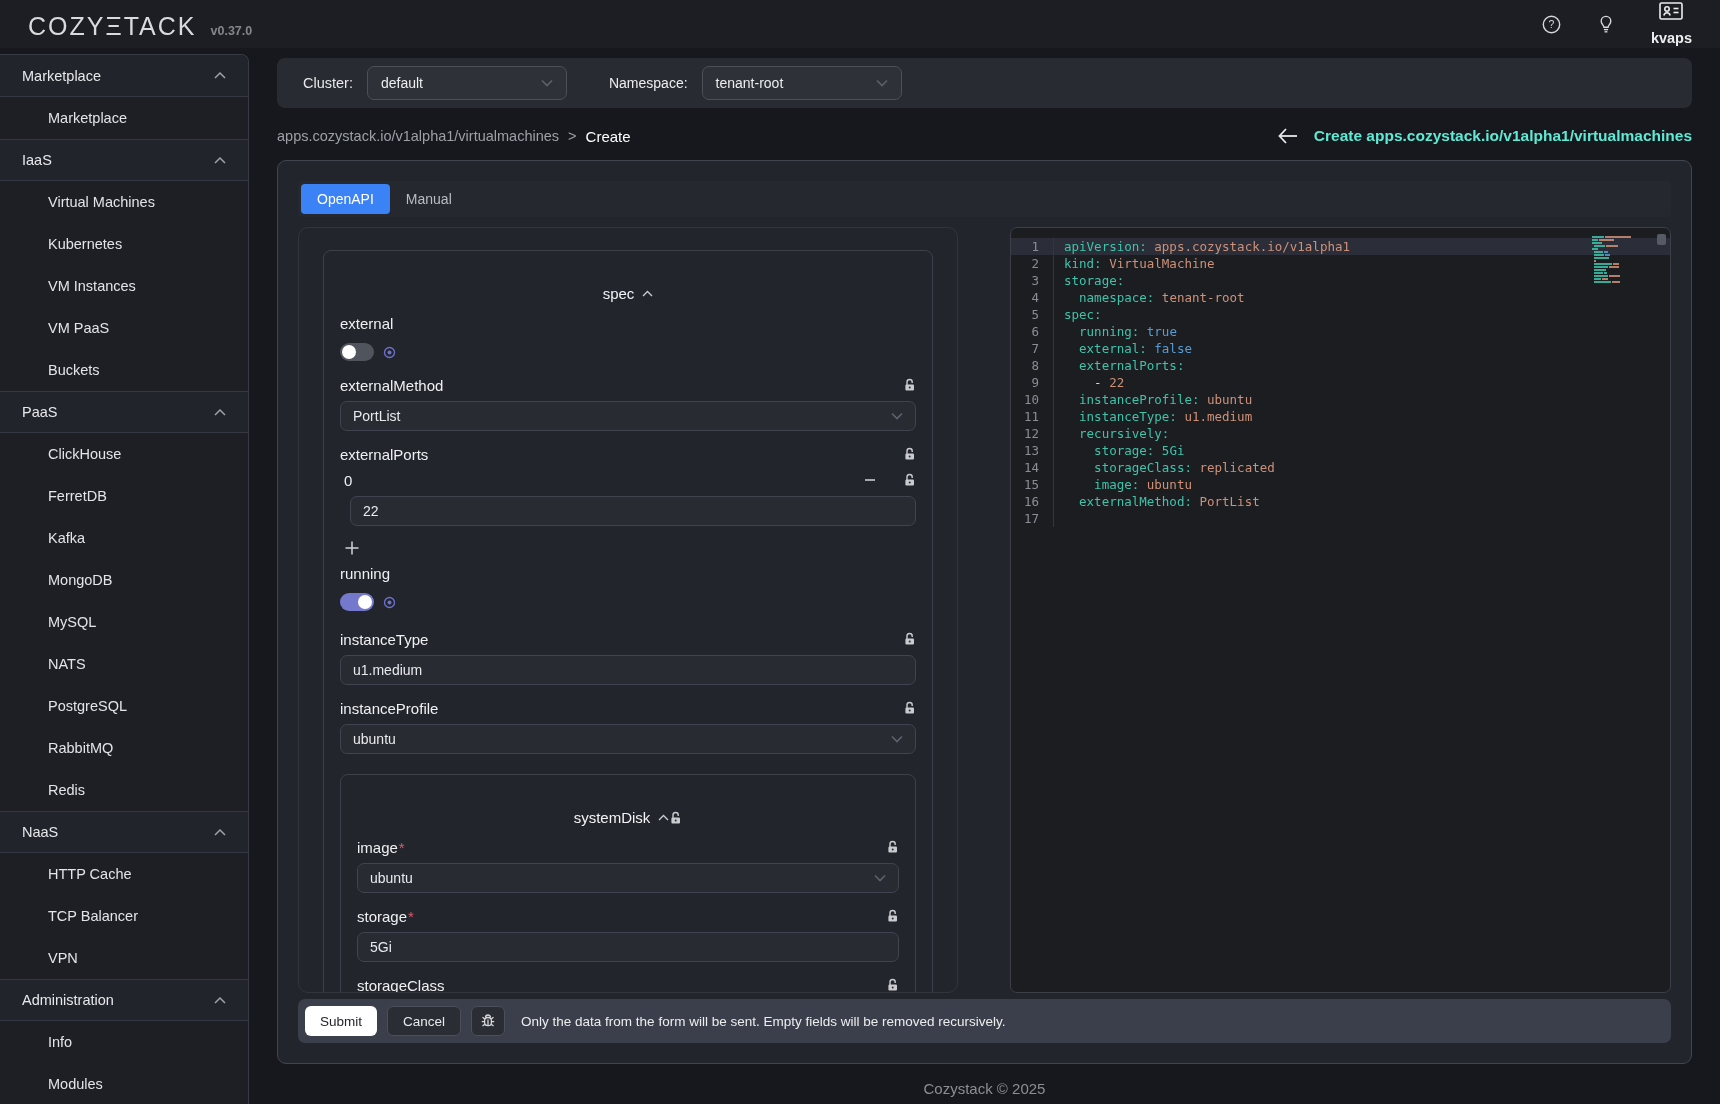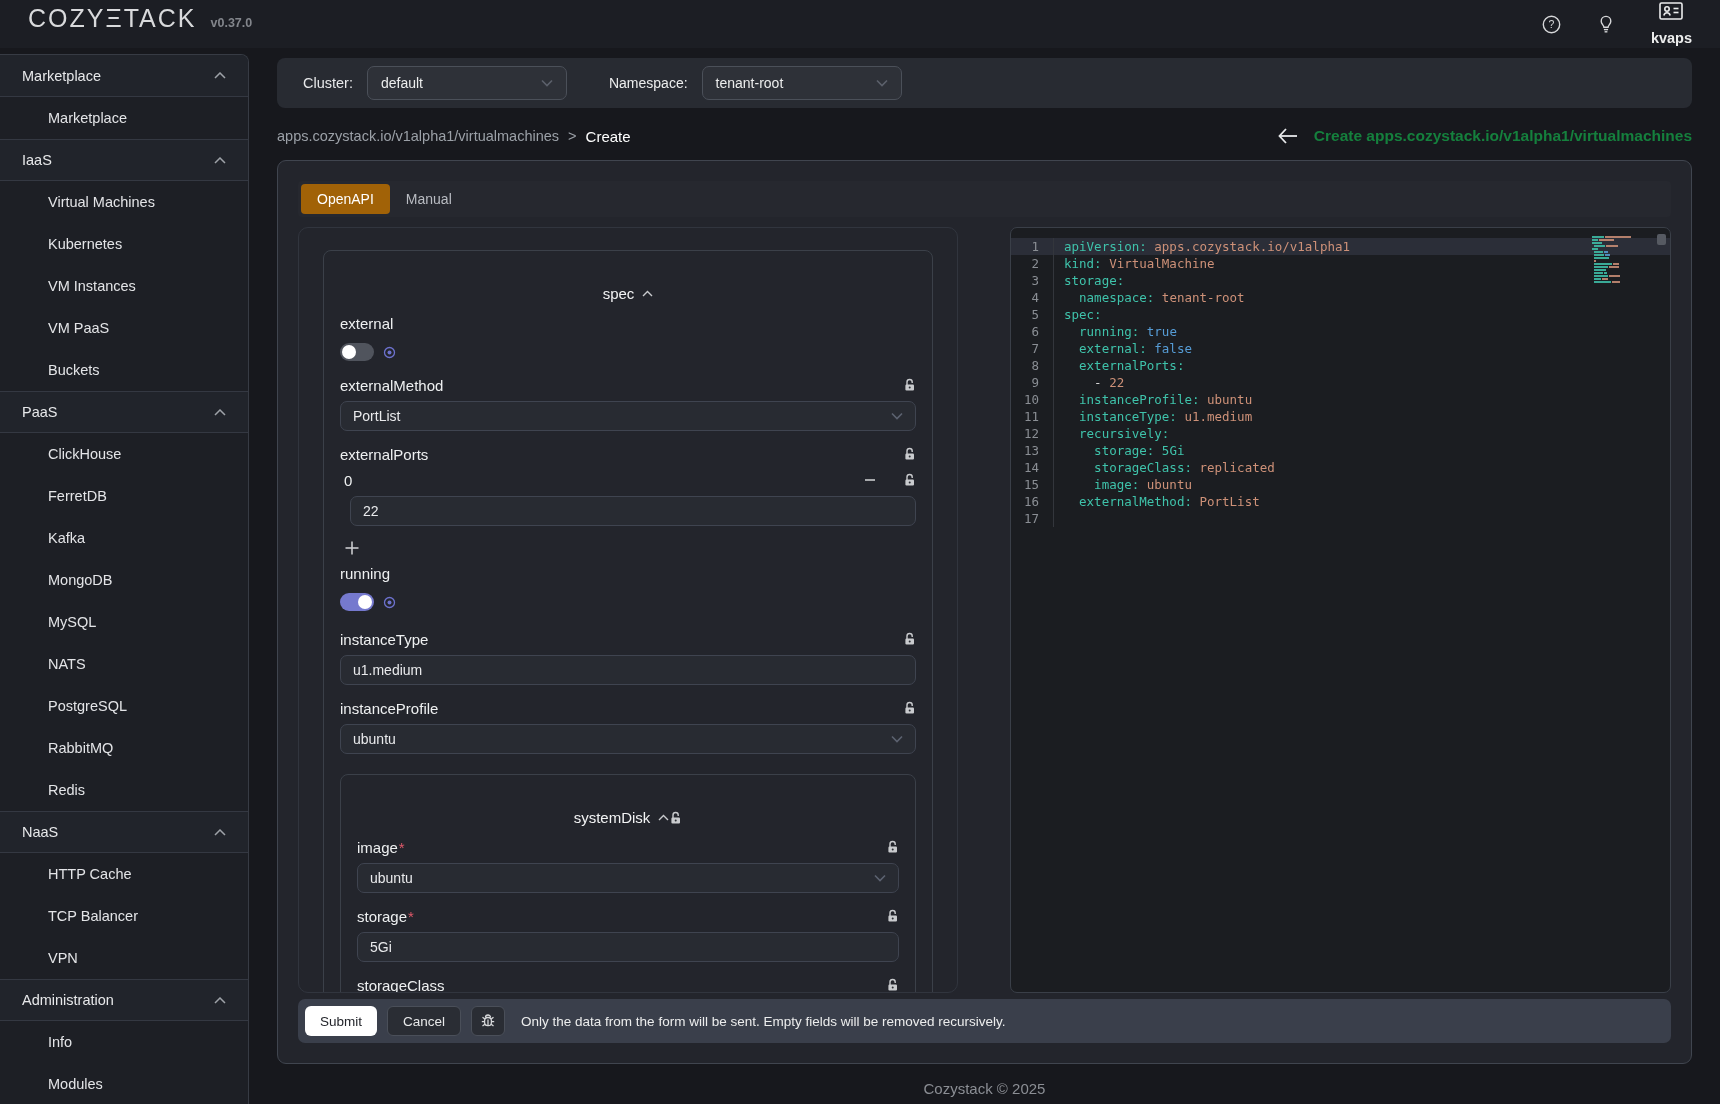--- a/index.html
+++ b/index.html
@@ -5,21 +5,21 @@
   * { box-sizing: border-box; }
   html,body { margin:0; padding:0; }
   body {
     width:1720px; height:1104px; overflow:hidden; position:relative;
     background:#17181d; color:#e7e8ea;
     font-family:"Liberation Sans", sans-serif; font-size:14px;
   }
   svg { display:block; }
 
   
-  .hdr { height:48px; background:#1c1e24; display:flex; 
+  .hdr { height:48px; background:#1c1e24; display:flex; align-items:center;
          justify-content:space-between; padding:0 28px; position:relative; z-index:3; }
   .logo-wrap { display:flex; align-items:baseline; gap:14px; }
   .logo { font-size:25px; letter-spacing:2px; color:#d9dadc; font-weight:400; }
   .version { font-size:12.5px; font-weight:700; color:#83868c;margin-top:16px; }
   .hdr-right { display:flex; align-items:center; gap:36px; }
   .icon-btn { cursor:pointer; display:flex; align-items:center; }
   .user-chip { display:flex; align-items:center; gap:10px; font-size:14.5px; font-weight:600; color:#eceded;flex-direction:column; }
 
   
   .sidebar { position:absolute; top:54px; left:0; width:249px; bottom:-8px;
@@ -43,29 +43,29 @@
          font-size:14px; color:#eceded; cursor:pointer; }
   .sel.ns { margin-left:28px; }
   .sel .chev { opacity:.75; }
 
   .crumb-row { margin-top:12px; height:32px; display:flex; align-items:center; justify-content:space-between; }
   .crumbs { font-size:14.5px; color:#9ba0a7; display:flex; gap:9px; align-items:center; }
   .crumb-link { color:#9ba0a7; cursor:pointer; }
   .crumb-cur { color:#ffffff; font-size:15px; font-weight:500; }
   .page-head { display:flex; align-items:center; gap:16px; }
   .back-btn { cursor:pointer; display:flex; }
-  .page-title { font-size:15.5px; font-weight:700; color:#15803d; }
+  .page-title { font-size:15.5px; font-weight:700; color:#5eead4; }
 
   
   .panel { margin-top:8px; height:904px; background:#23252c; border:1px solid #40454f;
            border-radius:9px; padding:20px; display:flex; flex-direction:column; }
   .tabstrip { height:36px; background:#26282f; border-radius:4px; display:flex; align-items:center; padding:3px; flex:none; }
   .tab { height:30px; display:flex; align-items:center; padding:0 16px; font-size:14px;
          color:#b9bcc2; cursor:pointer; border-radius:4px; }
-  .tab.active { background:#a16207; color:#ffffff; }
+  .tab.active { background:#3b82f6; color:#ffffff; }
 
   .work { margin-top:10px; flex:none; height:766px; display:flex; gap:52px; }
 
   
   .form-scroll { width:660px; flex:none; border:1px solid #31353e; border-radius:10px;
                  padding:22px 24px; overflow:hidden; }
   .group-box { border:1px solid #3b4049; border-radius:8px; padding:14px 16px 18px; }
   .group-head { display:flex; align-items:center; justify-content:center; margin:20px 0 10px; }
   .group-title { font-size:15px; color:#f2f3f4; display:flex; align-items:center; gap:8px; cursor:pointer; }
   .field { margin-top:12px; }

